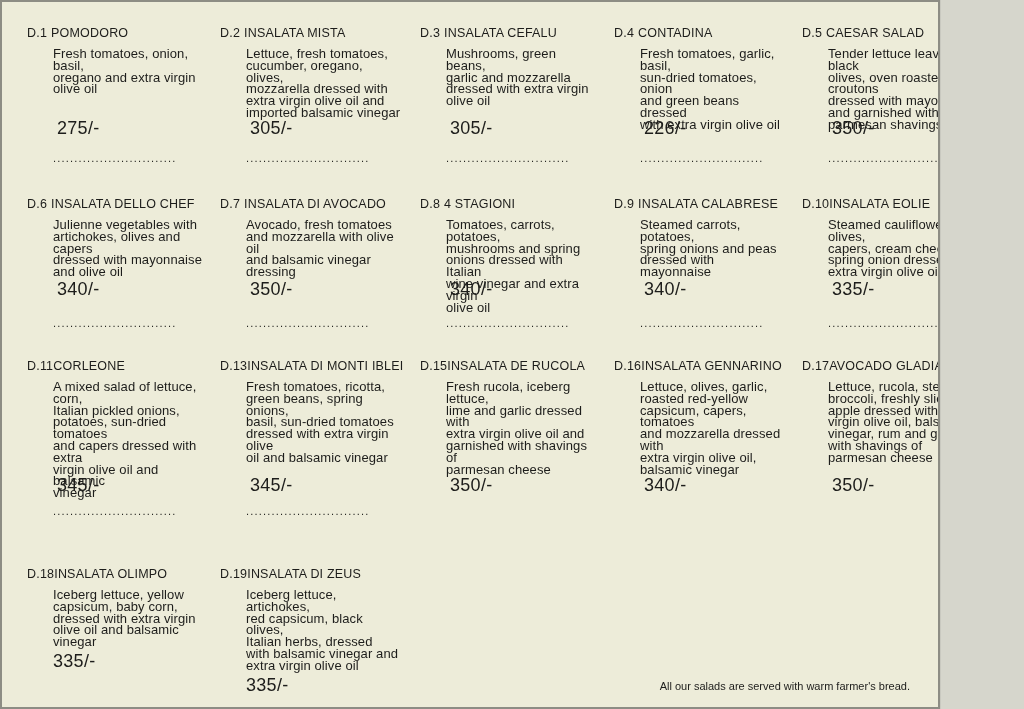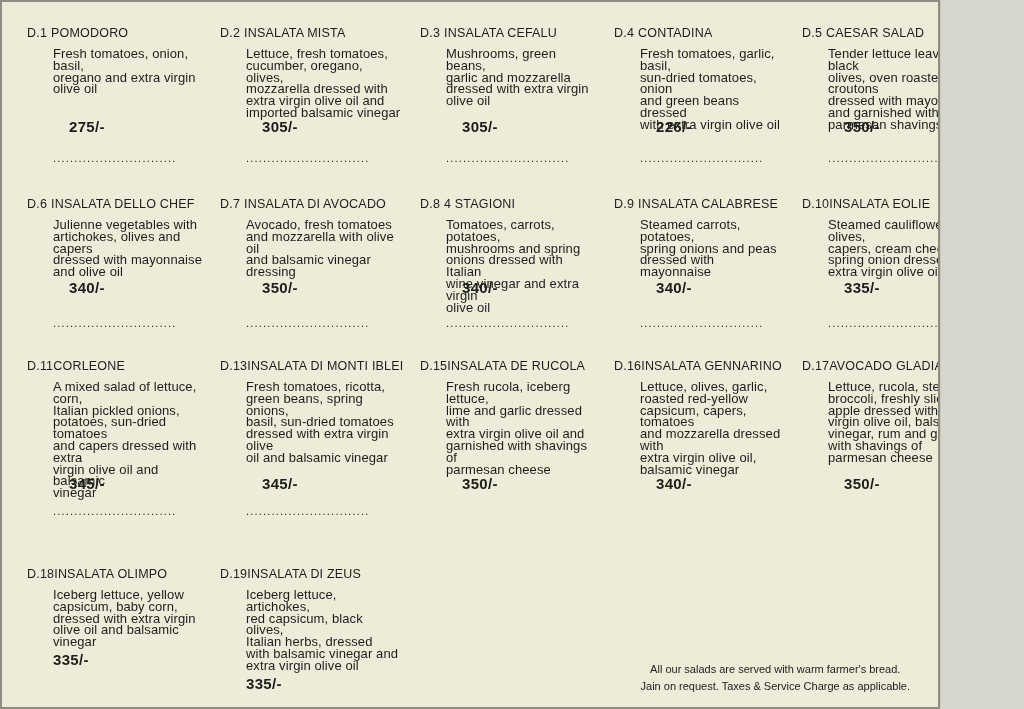--- a/index.html
+++ b/index.html
@@ -38,24 +38,23 @@
   .code{display:inline-block;min-width:24px;}
   .desc{
     margin:8px 0 0 26px;
     font-size:13px;
     line-height:11.8px;
     white-space:pre-line;
     letter-spacing:.1px;
   }
   .price{
     position:absolute;
-    left:42px;
-    font-size:15px;
+    left:30px;
+    font-size:18px;
     letter-spacing:.3px;
-    font-weight:bold;
   }
   .r1 .price{top:92px;}
   .r2 .price{top:82px;}
   .r3 .price{top:116px;}
   .r4 .price{position:static;display:block;margin:3px 0 0 26px;}
   .dots{
     position:absolute;
     left:26px;
     font-size:11px;
     letter-spacing:1.2px;
@@ -273,15 +272,14 @@
 red capsicum, black olives,
 Italian herbs, dressed
 with balsamic vinegar and
 extra virgin olive oil</div>
     <div class="price">335/-</div>
 
   </div>
     </div>
   <div class="footer">
     <div>All our salads are served with warm farmer's bread.</div>
-    <div>Jain on request. Taxes &amp; Service Charge as applicable.</div>
   </div>
 </div>
 
 </body></html>

